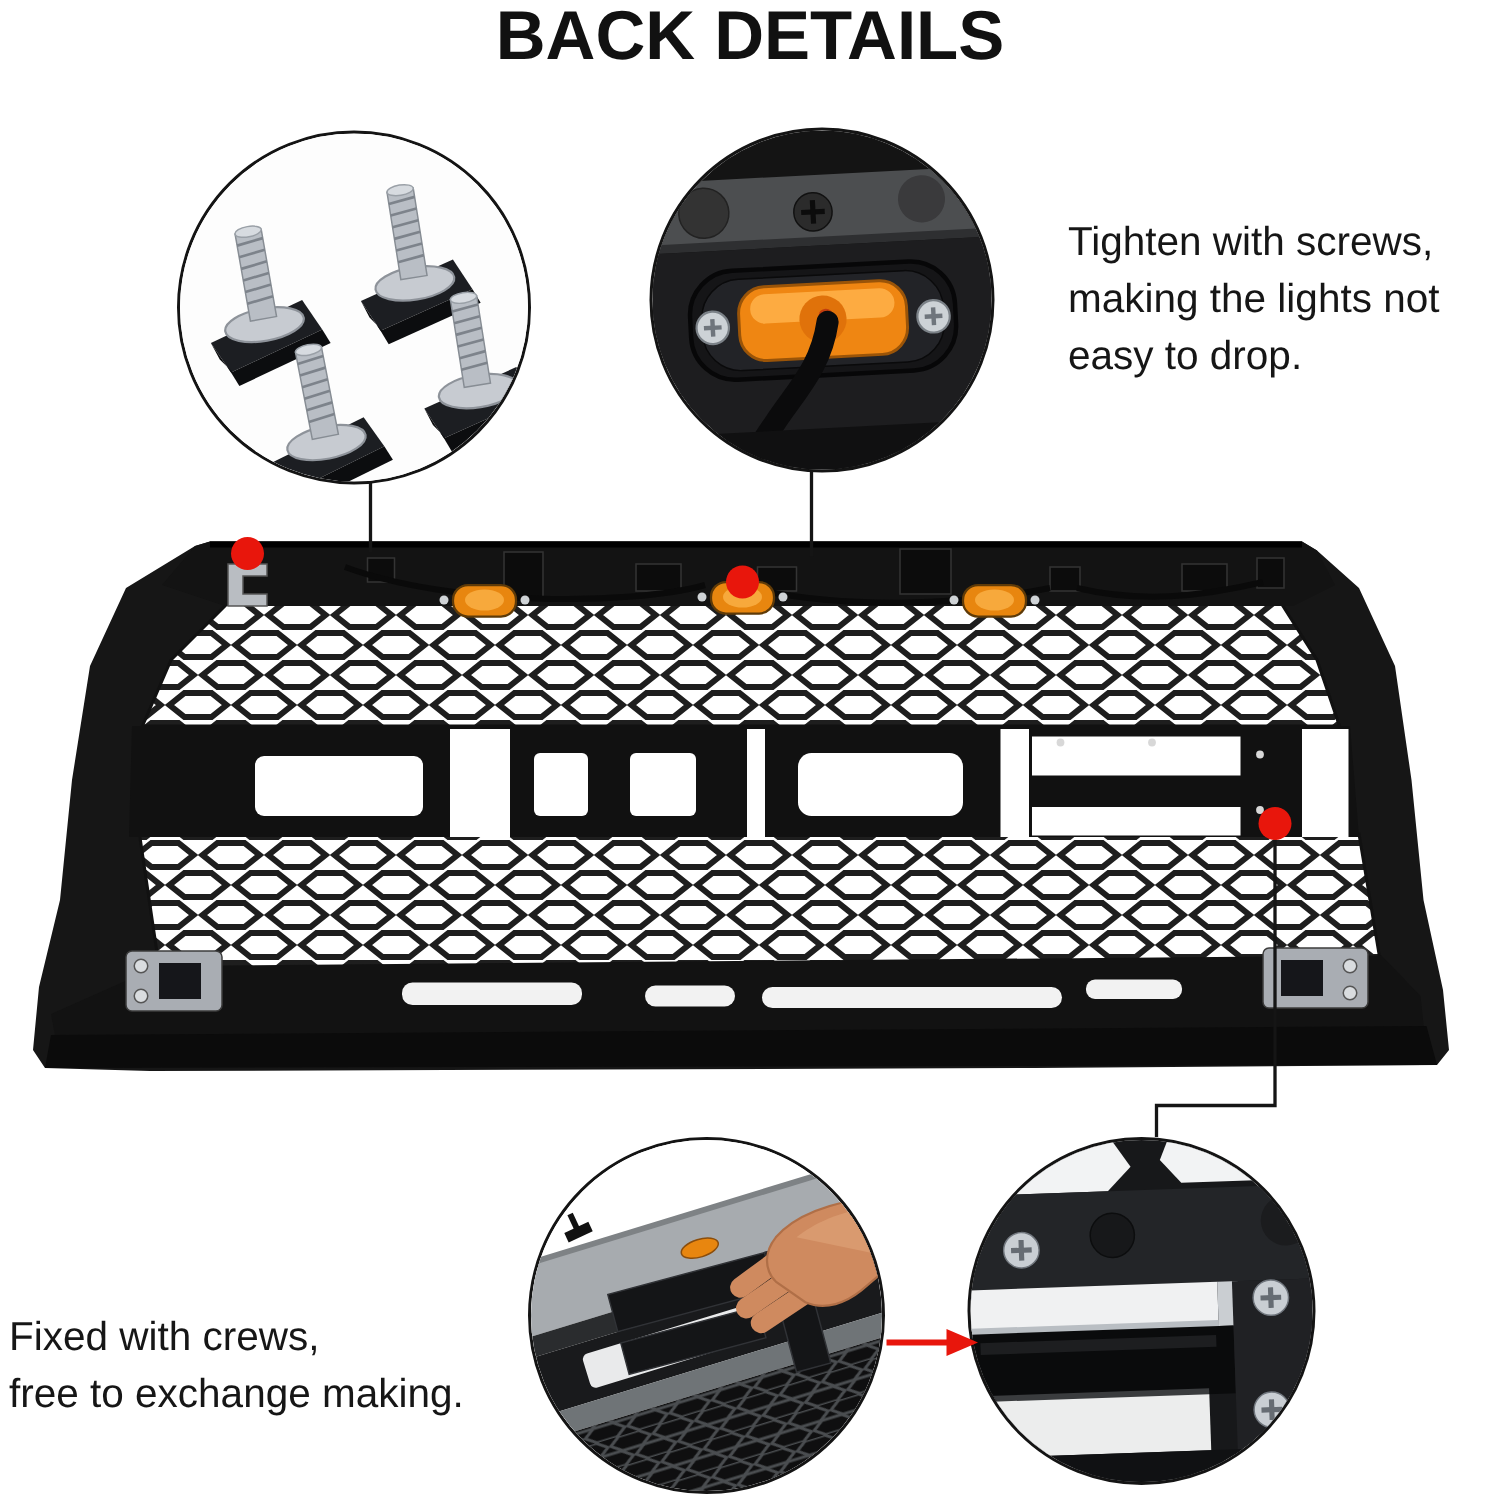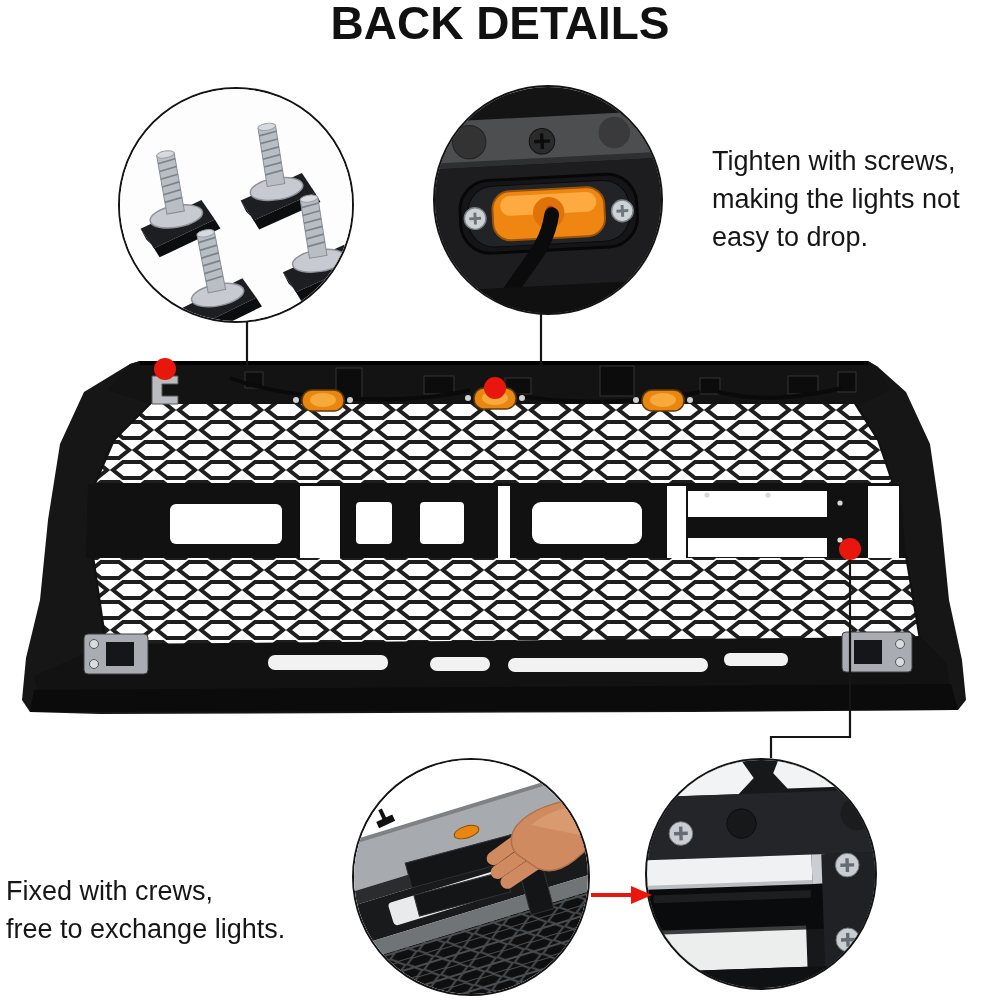--- a/index.html
+++ b/index.html
@@ -297,14 +297,14 @@
 <div class="abs" id="title">BACK DETAILS</div>
 
 <div class="abs note" id="note-lights">
   <div>Tighten with screws,</div>
   <div>making the lights not</div>
   <div>easy to drop.</div>
 </div>
 
 <div class="abs note" id="note-letters">
   <div>Fixed with crews,</div>
-  <div>free to exchange lights.</div>
+  <div>free to exchange making.</div>
 </div>
 
 </body></html>

